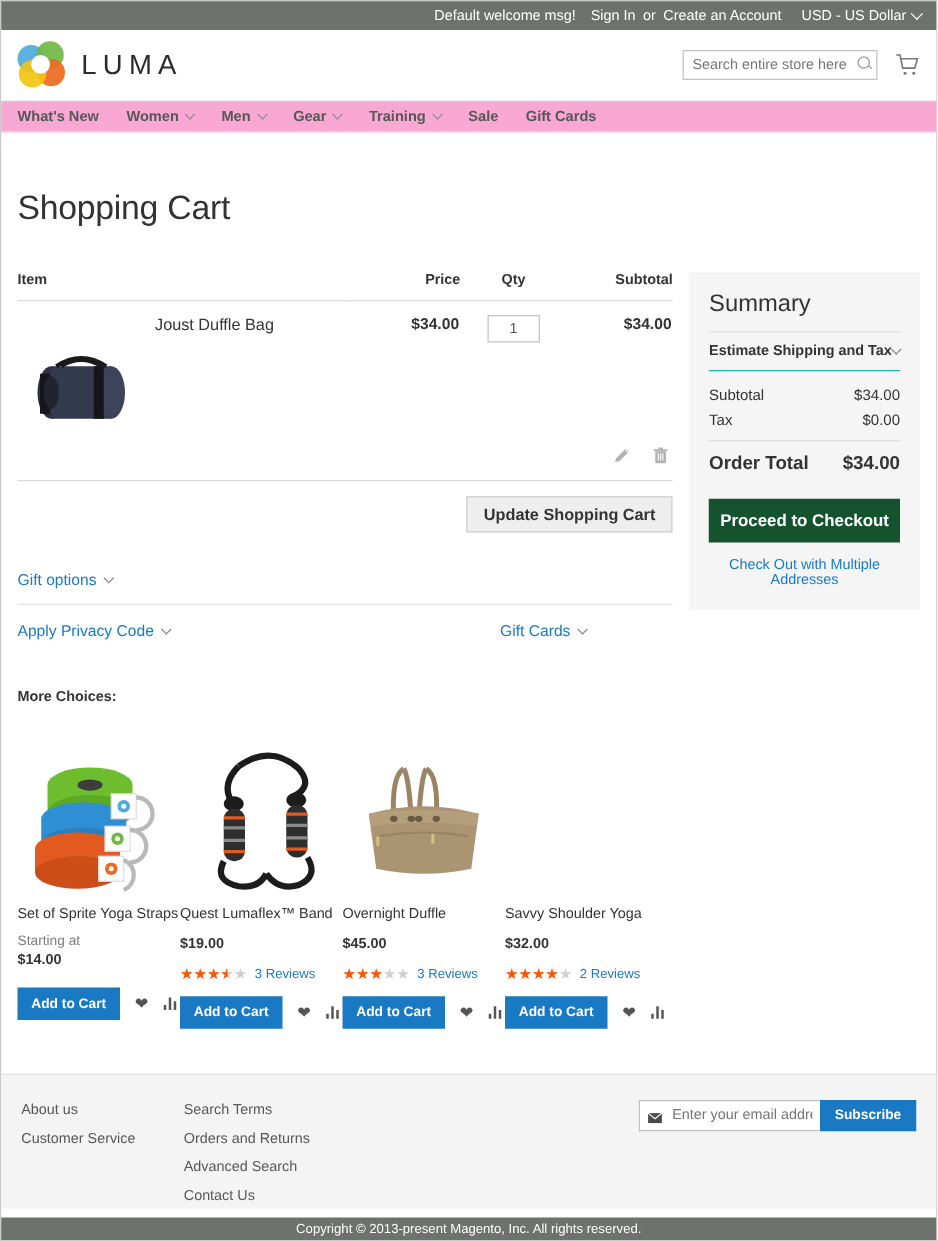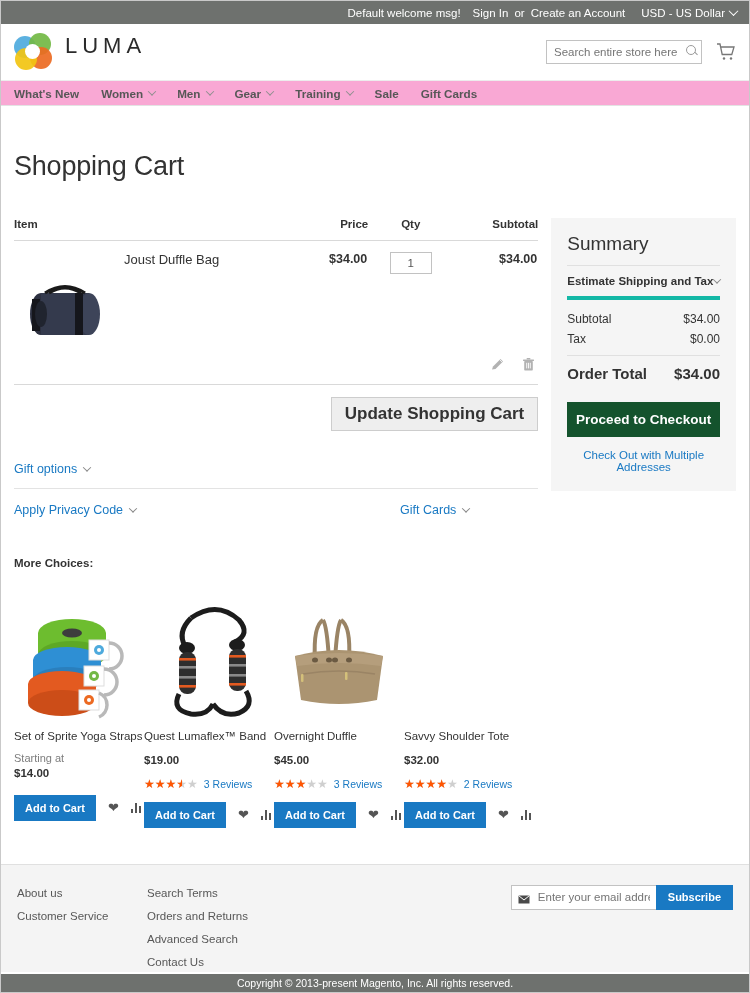--- a/index.html
+++ b/index.html
@@ -24,21 +24,21 @@
   .panel-top .or { margin:0 6px; }
   .panel-top .switcher { margin-left:16px; display:flex; align-items:center; gap:5px; }
   .chev { display:inline-block; width:7px; height:7px; border-right:1.3px solid currentColor;
           border-bottom:1.3px solid currentColor; transform:rotate(45deg) translate(-1px,-1px); }
 
   
   .header {
     height:56px; display:flex; align-items:center; padding:0 13px;
     background:#ffffff; position:relative;
   }
-  .logo-wrap { display:flex; align-items:flex-start; gap:13px; }
+  .logo-wrap { display:flex; align-items:center; gap:13px; }
   .logo-mark { width:38px; height:38px; position:relative; }
   .logo-mark i { position:absolute; width:22px; height:22px; border-radius:50%; opacity:.92; }
   .lc1 { background:#4eaadd; left:0;   top:3px; }
   .lc2 { background:#72b844; left:15px;top:0px; }
   .lc3 { background:#ec6a22; left:16px;top:14px; }
   .lc4 { background:#f2c411; left:1px; top:15px; }
   .logo-hole { position:absolute; width:15px; height:15px; border-radius:50%;
                background:#fff; left:11px; top:11px; z-index:3; }
   .logo-text { font-size:22px; letter-spacing:5px; color:#2b2b2b; font-weight:400; }
 
@@ -86,38 +86,38 @@
   .qty-input { width:42px; height:22px; border:1px solid #c2c2c2; text-align:center;
                font-size:11.5px; color:#555; font-family:"Liberation Sans",sans-serif;
                background:#fff; }
   .prod-thumb { width:100px; }
   .actions-row td { padding:0; }
   .item-actions { display:flex; justify-content:flex-end; gap:16px; padding:6px 2px 12px 0;
                   border-bottom:1px solid #d9d9d9; }
   .icon-btn { width:15px; height:15px; cursor:pointer; opacity:.65; }
   .cart-buttons { display:flex; justify-content:flex-end; padding:12px 0 0 0; }
   .btn-secondary { background:#eeeeee; border:1px solid #cdcdcd; color:#333;
-                   font-size:17px; font-weight:bold; padding:6px 13px; cursor:pointer;
+                   font-size:13px; font-weight:bold; padding:6px 13px; cursor:pointer;
                    font-family:"Liberation Sans",sans-serif; }
 
   .gift-row { margin-top:30px; }
   .disclosure { color:#1979c3; font-size:12.5px; display:inline-flex; align-items:center;
                 gap:7px; cursor:pointer; }
   .disclosure .chev { color:#888; width:6px; height:6px; }
   .divider { border-top:1px solid #e3e3e3; margin-top:12px; }
   .promo-row { display:flex; margin-top:14px; }
   .promo-row .col2 { margin-left:264px; }
 
   
   .summary { background:#f5f5f5; padding:15px 16px 18px 16px; }
   .summary h2 { font-size:19px; font-weight:300; color:#333; margin:0 0 10px 0; }
   .sum-line { border-top:1px solid #e0e0e0; }
   .ship-tax { display:flex; align-items:center; justify-content:space-between;
               padding:9px 0; font-size:11.5px; font-weight:bold; color:#333; cursor:pointer;
-              border-bottom:4px solid #14b8a6; }
+              border-bottom:1px solid #14b8a6; }
   .ship-tax .chev { color:#888; width:6px; height:6px; }
   .totals { padding:9px 0 6px 0; }
   .tot-row { display:flex; justify-content:space-between; font-size:12px; color:#333;
              padding:3px 0; }
   .grand { display:flex; justify-content:space-between; font-size:15px; font-weight:bold;
            color:#333; border-top:1px solid #e0e0e0; padding-top:9px; margin-top:6px; }
   .btn-primary { display:block; width:100%; background:#14532d; color:#fff; border:none;
                  padding:10px 0; font-size:13.5px; font-weight:bold; cursor:pointer;
                  margin-top:14px; font-family:"Liberation Sans",sans-serif; }
   .multi-addr { display:block; text-align:center; color:#1979c3; font-size:11.5px;
@@ -461,21 +461,21 @@
           <span class="compare">
             <i style="height:4px"></i>
               <i style="height:10px"></i>
               <i style="height:7px"></i>
           </span>
         </div>
       </div>
 
       <div class="prod-card">
         <div class="imgbox"></div>
-        <div class="pname">Savvy Shoulder Tote</div>
+        <div class="pname">Savvy Shoulder Yoga</div>
         <div class="pprice" style="margin-top:10px">$32.00</div>
         <div class="rating">
           <span class="stars">
             ★★★★★<span class="fill" style="width: 80%;">★★★★★</span>
           </span>
           <span class="reviews-link">2 Reviews</span>
         </div>
         <div class="card-actions">
           <button class="btn-cart">Add to Cart</button>
           <span class="heart">❤</span>

